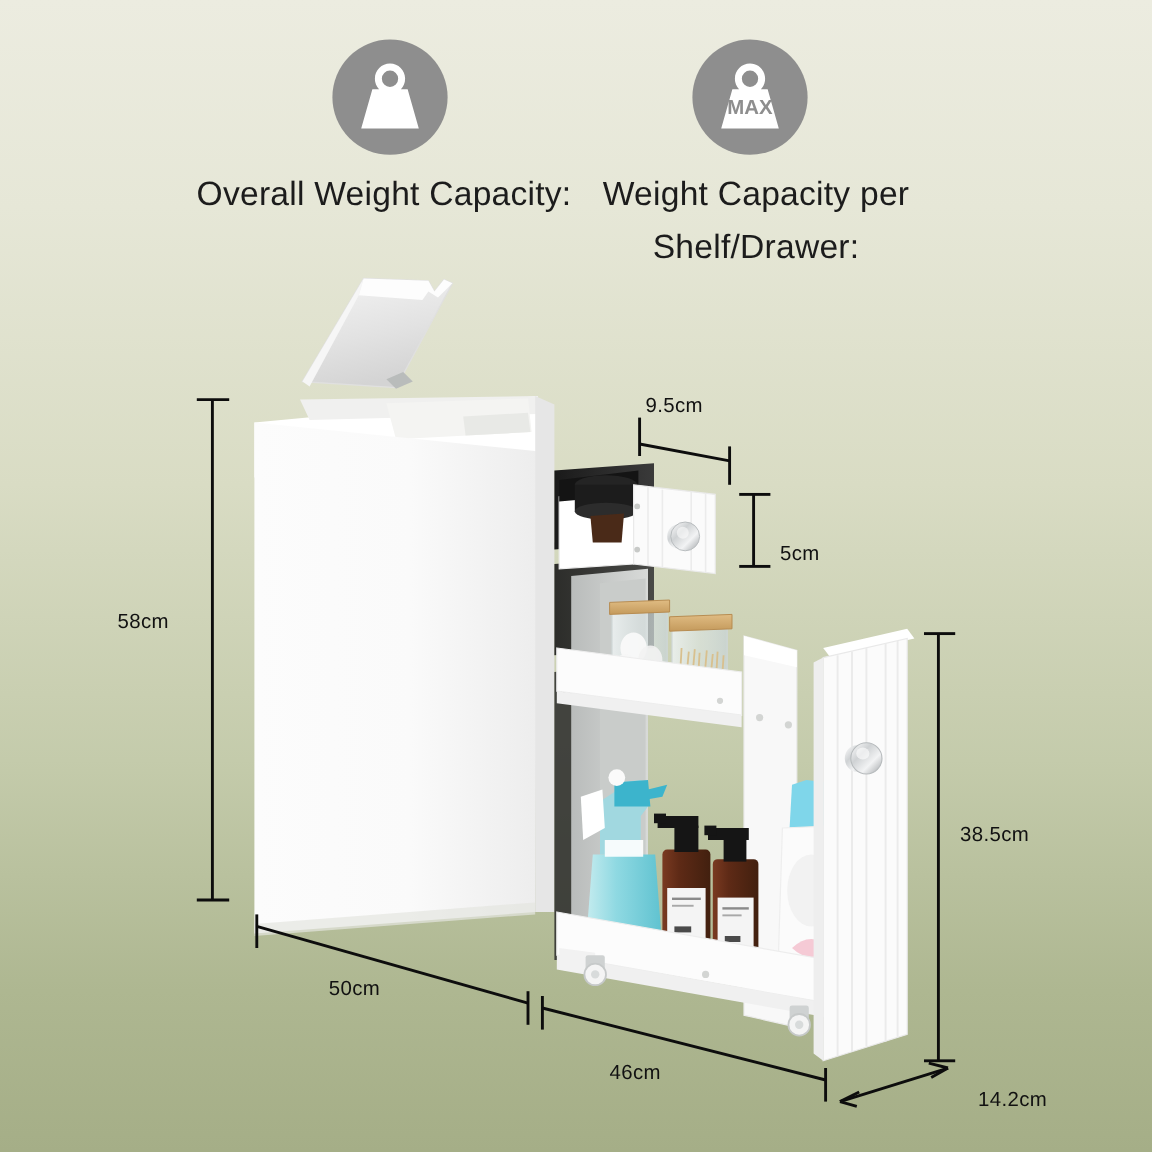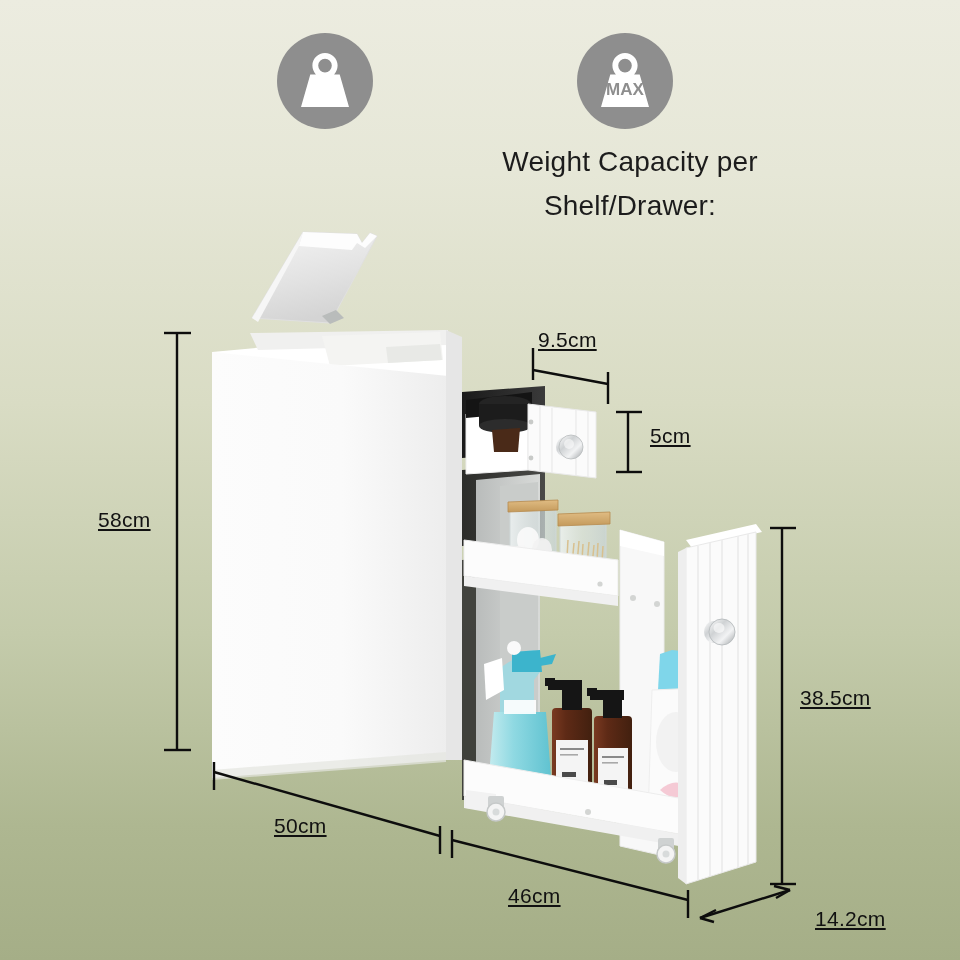--- a/index.html
+++ b/index.html
@@ -30,40 +30,41 @@
     position:absolute;text-align:center;color:#1c1c1c;
     font-size:28px;line-height:44px;letter-spacing:.2px;
     font-weight:400;
   }
   .cap-text .num{display:block;}
 
   svg.weighticon{position:absolute;left:0;top:0;width:96px;height:96px;}
 
   
   .dim{
-    position:absolute;color:#111;font-size:21px;
-    white-space:nowrap;letter-spacing:.3px;text-decoration:underline;
+    position:absolute;color:#111;font-size:17px;
+    white-space:nowrap;letter-spacing:.3px;
   }
 
   
   svg.layer{position:absolute;left:0;top:0;width:960px;height:960px;overflow:visible;}
   .dimline{stroke:#0d0d0d;stroke-width:2.4;fill:none;stroke-linecap:butt;}
   .dimtick{stroke:#0d0d0d;stroke-width:2.4;}
 </style>
 </head>
 <body>
 
 <div id="stage">
 
   <div class="cap-icon" style="left:277px;top:33px;">
     <svg class="weighticon" viewBox="0 0 96 96">
       <path d="M48 20c-7 0-12.6 5.6-12.6 12.6 0 3.4 1.3 6.5 3.5 8.8h-5.6L24 74h48l-9.3-32.6h-5.6c2.2-2.3 3.5-5.4 3.5-8.8C60.6 25.6 55 20 48 20zm0 5.8a6.8 6.8 0 1 1 0 13.6 6.8 6.8 0 0 1 0-13.6z" fill="#ffffff"></path>
     </svg>
   </div>
   <div class="cap-text" style="left:160px;top:140px;width:320px;">
+    <span>Overall Weight Capacity:</span>
   </div>
 
   <div class="cap-icon" style="left:577px;top:33px;">
     <svg class="weighticon" viewBox="0 0 96 96">
       <path d="M48 20c-7 0-12.6 5.6-12.6 12.6 0 3.4 1.3 6.5 3.5 8.8h-5.6L24 74h48l-9.3-32.6h-5.6c2.2-2.3 3.5-5.4 3.5-8.8C60.6 25.6 55 20 48 20zm0 5.8a6.8 6.8 0 1 1 0 13.6 6.8 6.8 0 0 1 0-13.6z" fill="#ffffff"></path>
       <text x="48" y="62" text-anchor="middle" font-family="Liberation Sans, sans-serif" font-size="17" font-weight="bold" fill="#8e8e8e">MAX</text>
     </svg>
   </div>
   <div class="cap-text" style="left:490px;top:140px;width:280px;">
     <span>Weight Capacity per</span>
@@ -347,21 +348,21 @@
 
     <g>
       <line class="dimline" x1="782" y1="528" x2="782" y2="884"></line>
       <line class="dimtick" x1="770" y1="528" x2="796" y2="528"></line>
       <line class="dimtick" x1="770" y1="884" x2="796" y2="884"></line>
     </g>
   </svg>
 
   <div class="dim" style="left:538px;top:328px;">9.5cm</div>
 
-  <div class="dim" style="left:650px;top:424px;text-align:right;">5cm</div>
+  <div class="dim" style="left:650px;top:452px;text-align:right;">5cm</div>
 
   <div class="dim" style="left:98px;top:508px;">58cm</div>
 
   <div class="dim" style="left:274px;top:814px;">50cm</div>
 
   <div class="dim" style="left:508px;top:884px;">46cm</div>
 
   <div class="dim" style="left:797px;top:907px;margin-left:18px;">14.2cm</div>
 
   <div class="dim" style="left:800px;top:686px;text-align:right;">38.5cm</div>

